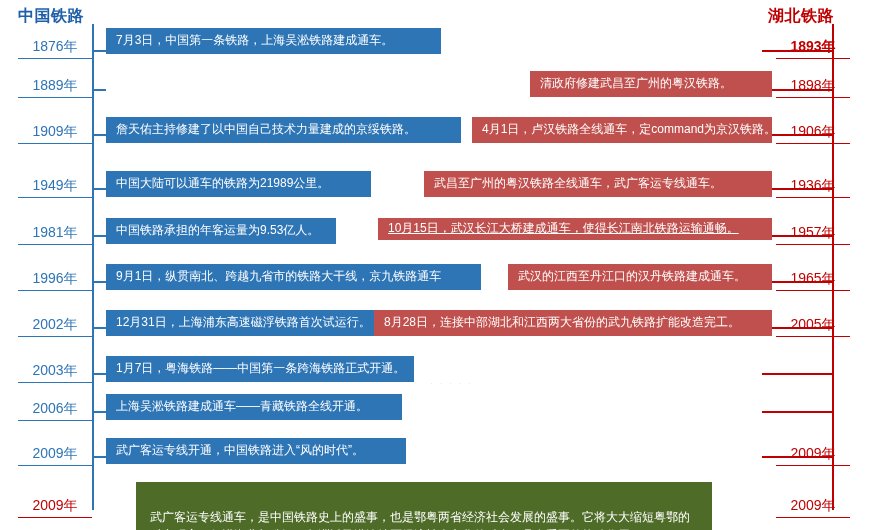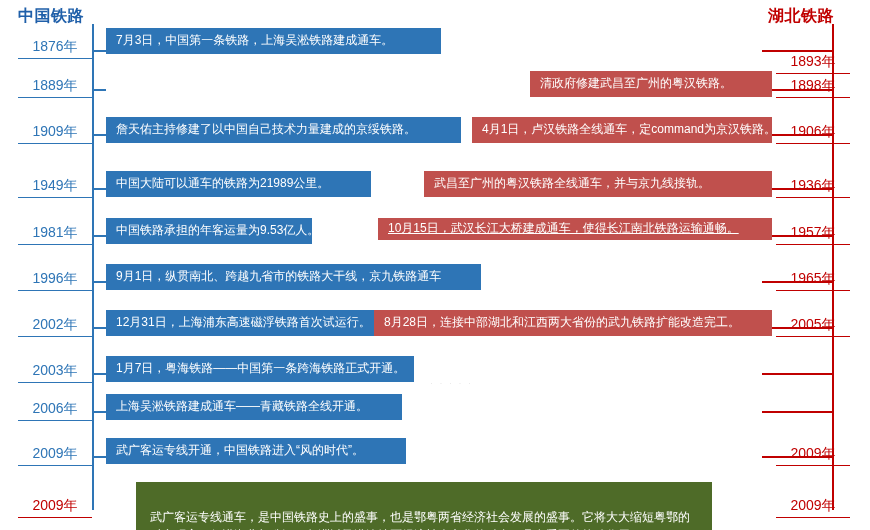--- a/index.html
+++ b/index.html
@@ -139,21 +139,21 @@
   <div class="yr yr-left" style="top:123px;">1909年</div>
   <div class="tick tick-left" style="left:94px; top:134px; width:12px;"></div>
   <div class="box box-left" style="left:106px; top:117px; width:355px; height:26px;">詹天佑主持修建了以中国自己技术力量建成的京绥铁路。</div>
 
   <div class="yr yr-left" style="top:177px;">1949年</div>
   <div class="tick tick-left" style="left:94px; top:188px; width:12px;"></div>
   <div class="box box-left" style="left:106px; top:171px; width:265px; height:26px;">中国大陆可以通车的铁路为21989公里。</div>
 
   <div class="yr yr-left" style="top:224px;">1981年</div>
   <div class="tick tick-left" style="left:94px; top:235px; width:12px;"></div>
-  <div class="box box-left" style="left:106px; top:218px; width:206px; height:26px;">中国铁路承担的年客运量为9.53亿人。</div>
+  <div class="box box-left" style="left:106px; top:218px; width:230px; height:26px;">中国铁路承担的年客运量为9.53亿人。</div>
 
   <div class="yr yr-left" style="top:270px;">1996年</div>
   <div class="tick tick-left" style="left:94px; top:281px; width:12px;"></div>
   <div class="box box-left" style="left:106px; top:264px; width:375px; height:26px;">9月1日，纵贯南北、跨越九省市的铁路大干线，京九铁路通车</div>
 
   <div class="yr yr-left" style="top:316px;">2002年</div>
   <div class="tick tick-left" style="left:94px; top:327px; width:12px;"></div>
   <div class="box box-left" style="left:106px; top:310px; width:304px; height:26px;">12月31日，上海浦东高速磁浮铁路首次试运行。</div>
 
   <div class="yr yr-left" style="top:362px;">2003年</div>
@@ -163,41 +163,42 @@
   <div class="yr yr-left" style="top:400px;">2006年</div>
   <div class="tick tick-left" style="left:94px; top:411px; width:12px;"></div>
   <div class="box box-left" style="left:106px; top:394px; width:296px; height:26px;">上海吴淞铁路建成通车——青藏铁路全线开通。</div>
 
   <div class="yr yr-left" style="top:445px;">2009年</div>
   <div class="tick tick-left" style="left:94px; top:456px; width:12px;"></div>
   <div class="box box-left" style="left:106px; top:438px; width:300px; height:26px;">武广客运专线开通，中国铁路进入“风的时代”。</div>
 
   <div class="yr yr-left" style="top:497px; color:#c00000; border-bottom-color:#c00000;">2009年</div>
 
-  <div class="yr yr-right" style="top:53px;">1893年</div>
+  <div class="yr yr-right" style="top:38px;font-weight:bold;">1893年</div>
   <div class="tick tick-right" style="left:762px; top:50px; width:72px;"></div>
 
   <div class="yr yr-right" style="top:77px;">1898年</div>
   <div class="tick tick-right" style="left:762px; top:89px; width:72px;"></div>
   <div class="box box-right" style="left:530px; top:71px; width:242px; height:26px;">清政府修建武昌至广州的粤汉铁路。</div>
 
   <div class="yr yr-right" style="top:123px;">1906年</div>
   <div class="tick tick-right" style="left:762px; top:134px; width:72px;"></div>
   <div class="box box-right" style="left:472px; top:117px; width:300px; height:26px;">4月1日，卢汉铁路全线通车，定command为京汉铁路。</div>
 
   <div class="yr yr-right" style="top:177px;">1936年</div>
   <div class="tick tick-right" style="left:762px; top:188px; width:72px;"></div>
-  <div class="box box-right" style="left:424px; top:171px; width:348px; height:26px;">武昌至广州的粤汉铁路全线通车，并与京九线接轨。</div>
+  <div class="box box-right" style="left:424px; top:171px; width:348px; height:26px;">武昌至广州的粤汉铁路全线通车，武广客运专线通车。</div>
 
   <div class="yr yr-right" style="top:224px;">1957年</div>
   <div class="tick tick-right" style="left:762px; top:235px; width:72px;"></div>
   <div class="box box-right" style="left:378px; top:218px; width:394px; height:22px;text-decoration:underline;">10月15日，武汉长江大桥建成通车，使得长江南北铁路运输通畅。</div>
 
   <div class="yr yr-right" style="top:270px;text-align:center;">1965年</div>
   <div class="tick tick-right" style="left:762px; top:281px; width:72px;"></div>
+  <div class="box box-right" style="left:508px; top:264px; width:264px; height:26px;">武汉的江西至丹江口的汉丹铁路建成通车。</div>
 
   <div class="yr yr-right" style="top:316px;">2005年</div>
   <div class="tick tick-right" style="left:762px; top:327px; width:72px;"></div>
   <div class="box box-right" style="left:374px; top:310px; width:398px; height:26px;">8月28日，连接中部湖北和江西两大省份的武九铁路扩能改造完工。</div>
 
   <div class="tick tick-right" style="left:762px; top:373px; width:72px;"></div>
   <div class="tick tick-right" style="left:762px; top:411px; width:72px;"></div>
 
   <div class="yr yr-right" style="top:445px;">2009年</div>
   <div class="tick tick-right" style="left:762px; top:456px; width:72px;"></div>

